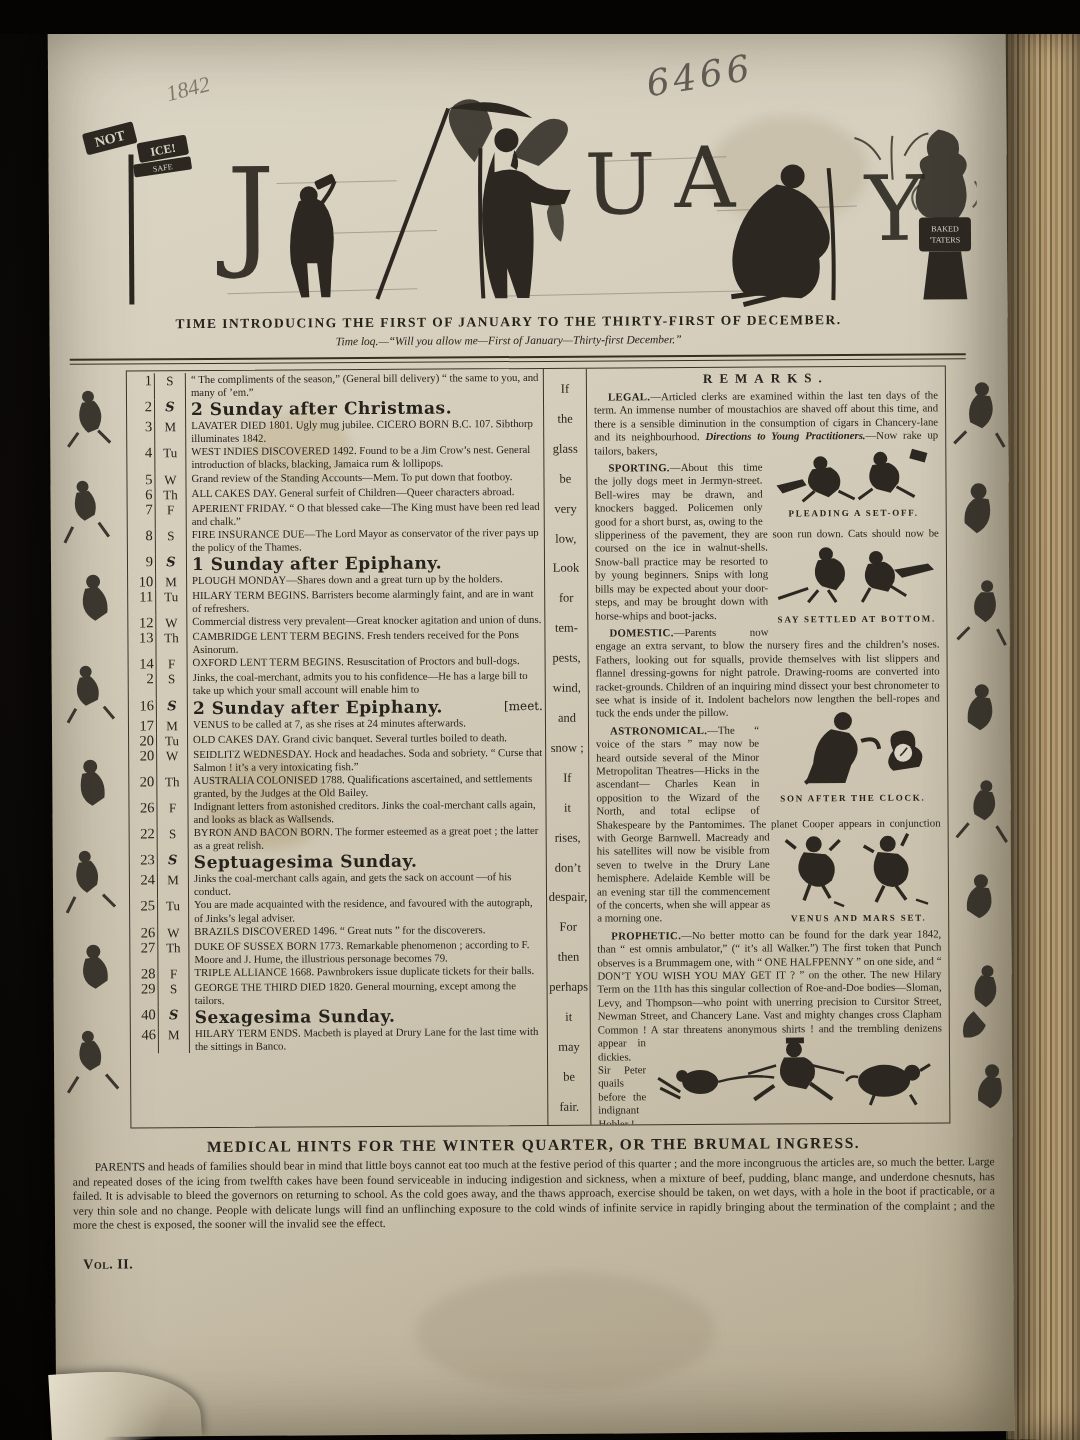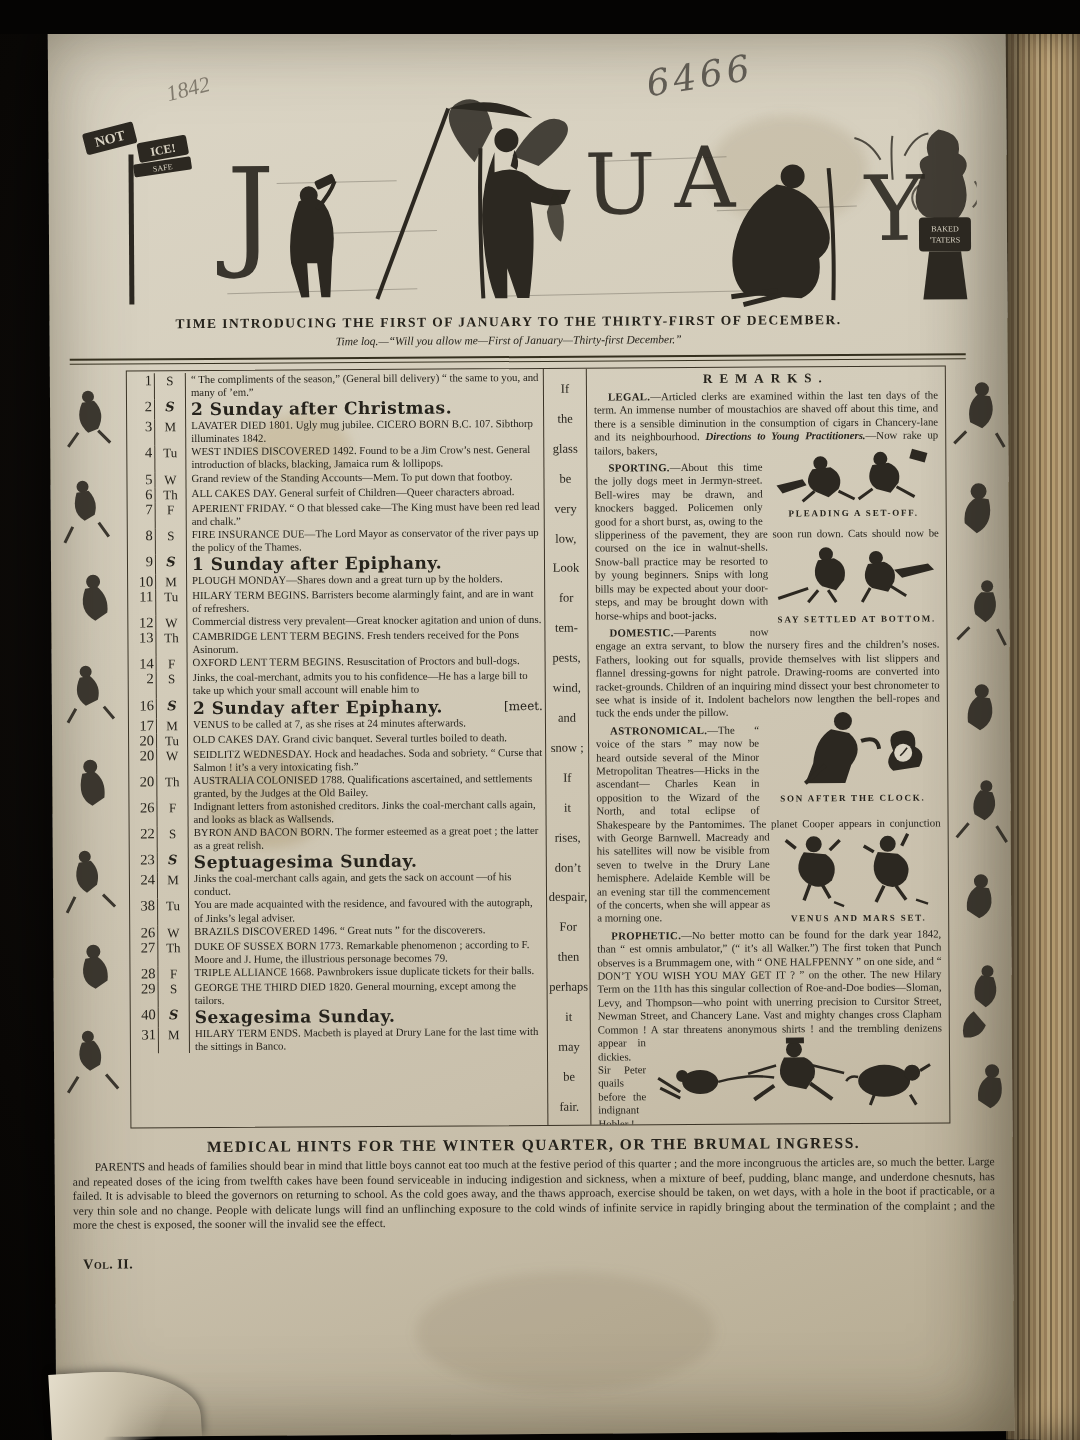--- a/index.html
+++ b/index.html
@@ -333,21 +333,21 @@
             <div class="d-num">23</div>
             <div class="d-day">S</div>
             <div class="d-text">Septuagesima Sunday.</div>
           </div>
           <div class="cal-row">
             <div class="d-num">24</div>
             <div class="d-day">M</div>
             <div class="d-text">Jinks the coal-merchant calls again, and gets the sack on account —of his conduct.</div>
           </div>
           <div class="cal-row">
-            <div class="d-num">38</div>
+            <div class="d-num">25</div>
             <div class="d-day">Tu</div>
             <div class="d-text">You are made acquainted with the residence, and favoured with the autograph, of Jinks’s legal adviser.</div>
           </div>
           <div class="cal-row">
             <div class="d-num">26</div>
             <div class="d-day">W</div>
             <div class="d-text">BRAZILS DISCOVERED 1496.  “ Great nuts ” for the discoverers.</div>
           </div>
           <div class="cal-row">
             <div class="d-num">27</div>
@@ -363,21 +363,21 @@
             <div class="d-num">29</div>
             <div class="d-day">S</div>
             <div class="d-text">GEORGE THE THIRD DIED 1820.  General mourning, except among the tailors.</div>
           </div>
           <div class="cal-row feast sunday">
             <div class="d-num">40</div>
             <div class="d-day">S</div>
             <div class="d-text">Sexagesima Sunday.</div>
           </div>
           <div class="cal-row">
-            <div class="d-num">31</div>
+            <div class="d-num">46</div>
             <div class="d-day">M</div>
             <div class="d-text">HILARY TERM ENDS.  Macbeth is played at Drury Lane for the last time with the sittings in Banco.</div>
           </div>
         </div>
       <div class="weather-col">If
 the
 glass
 be
 very
 low,

